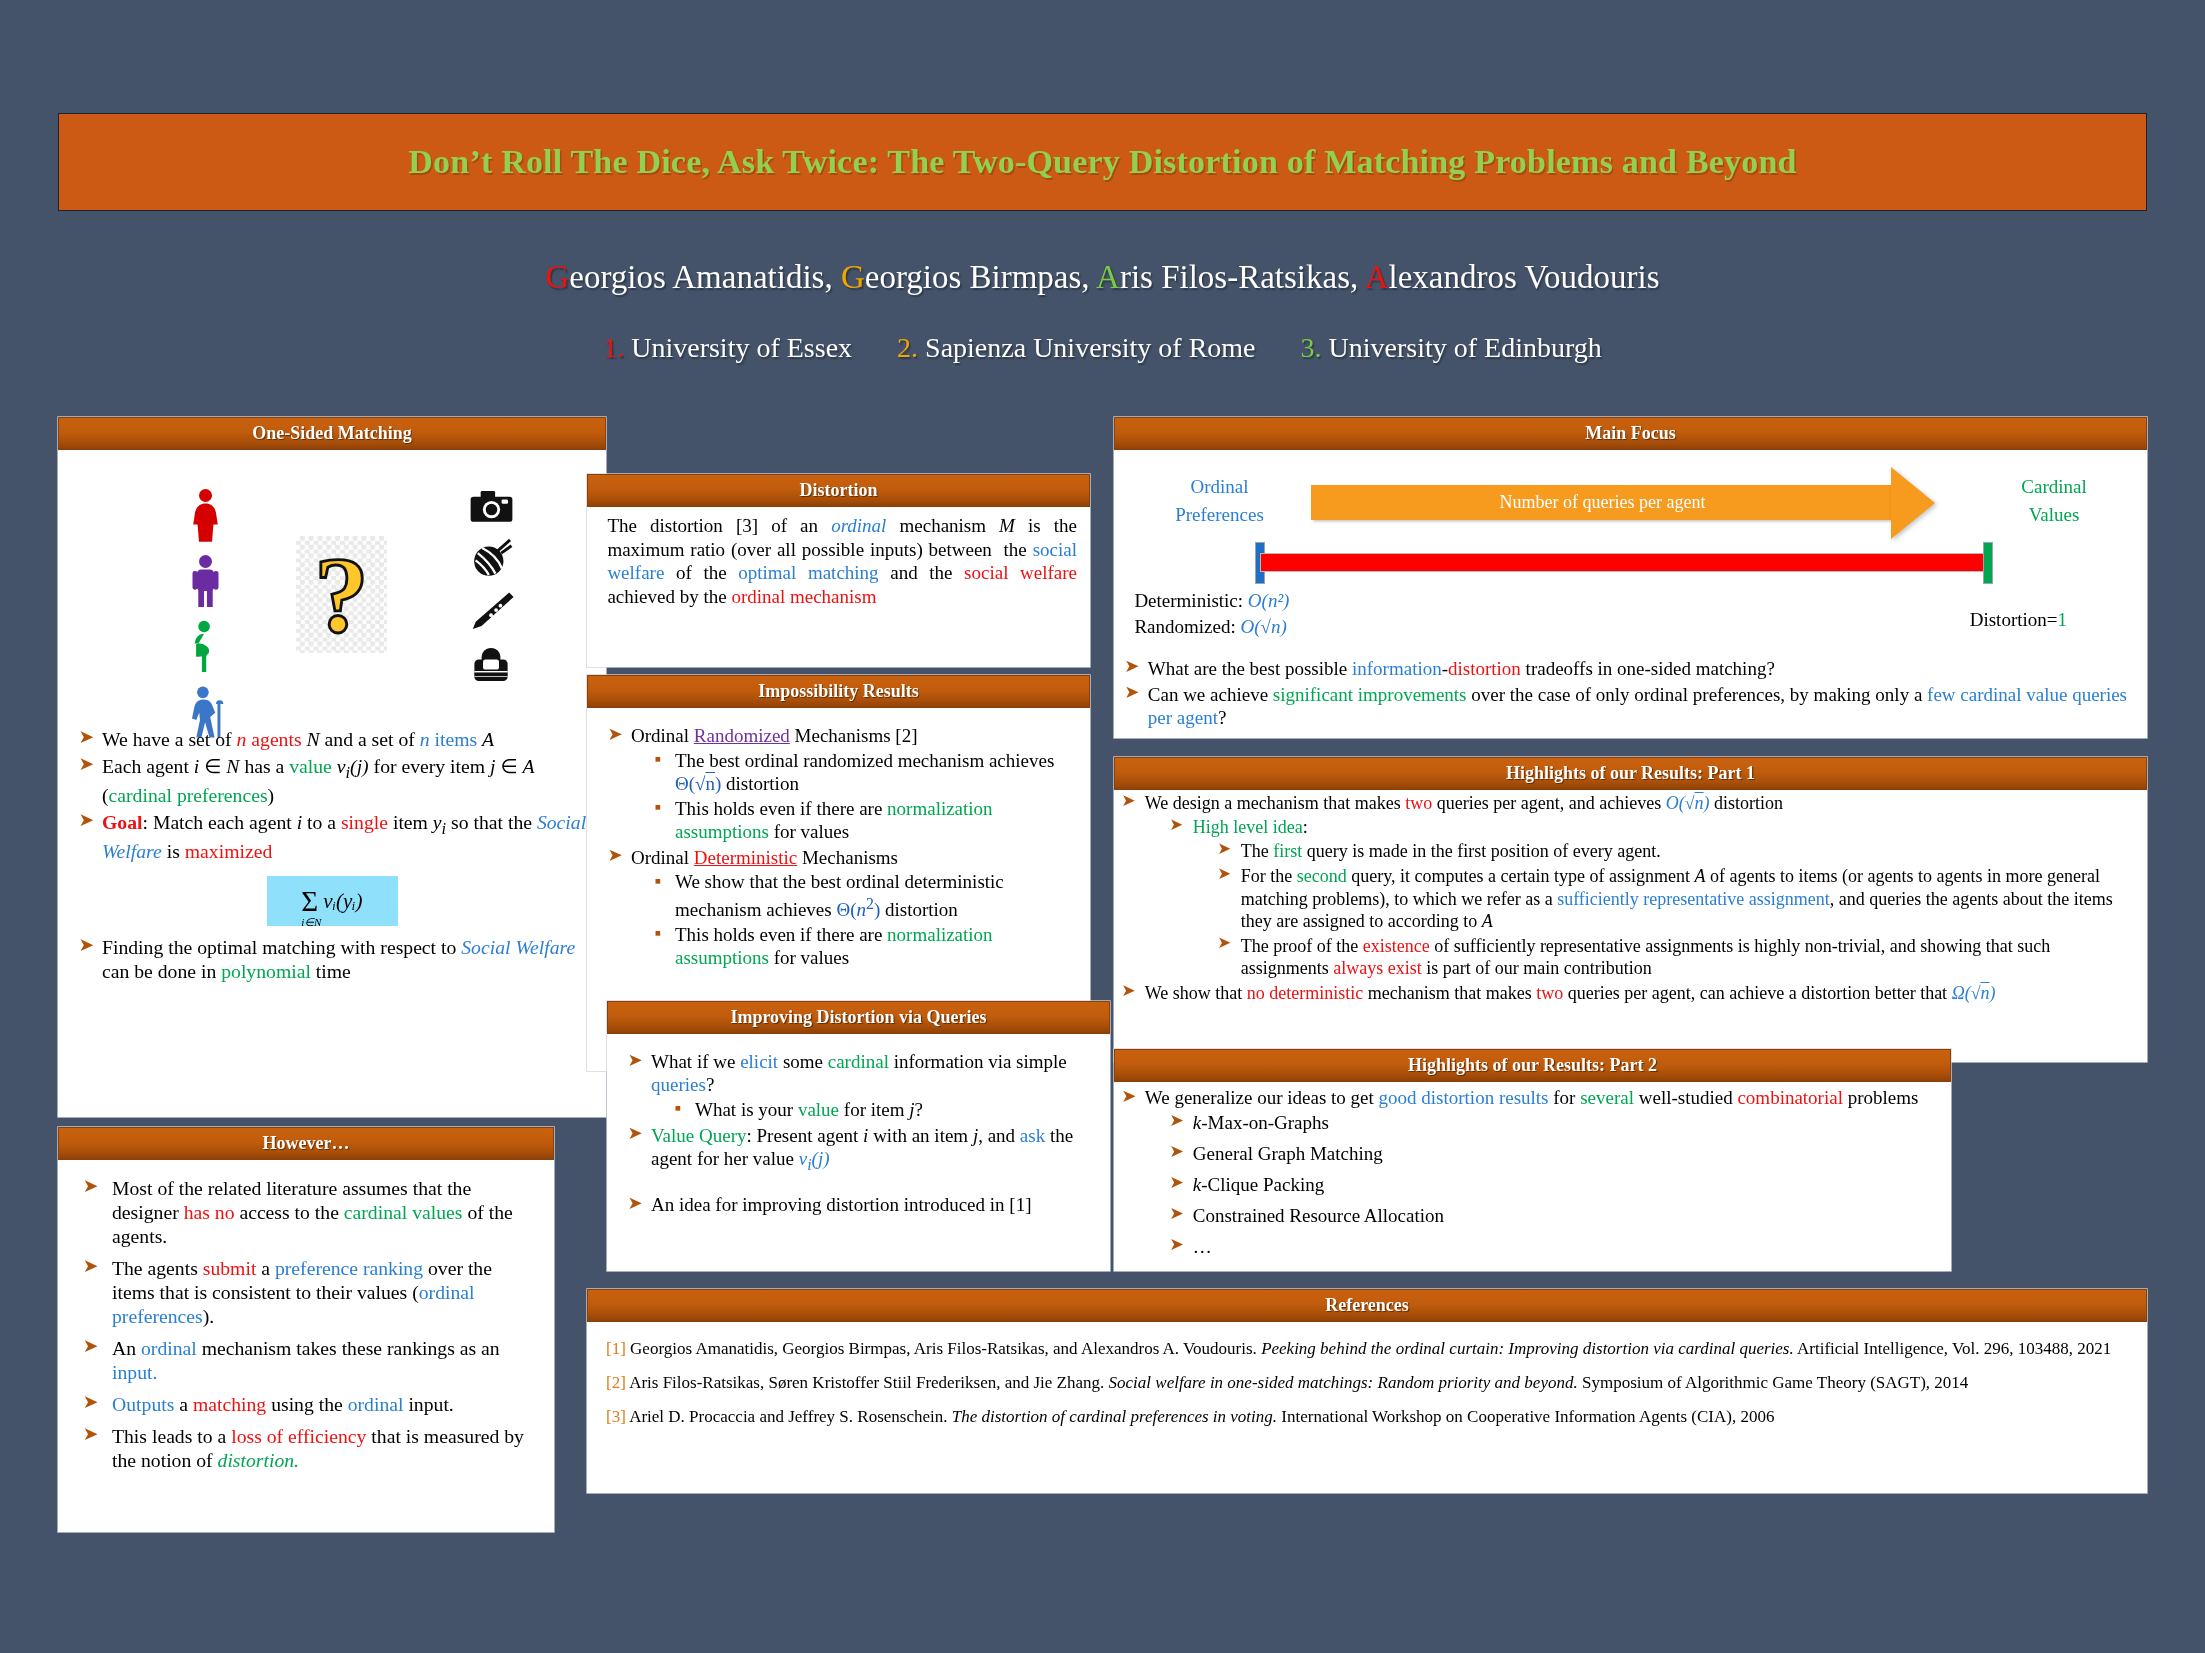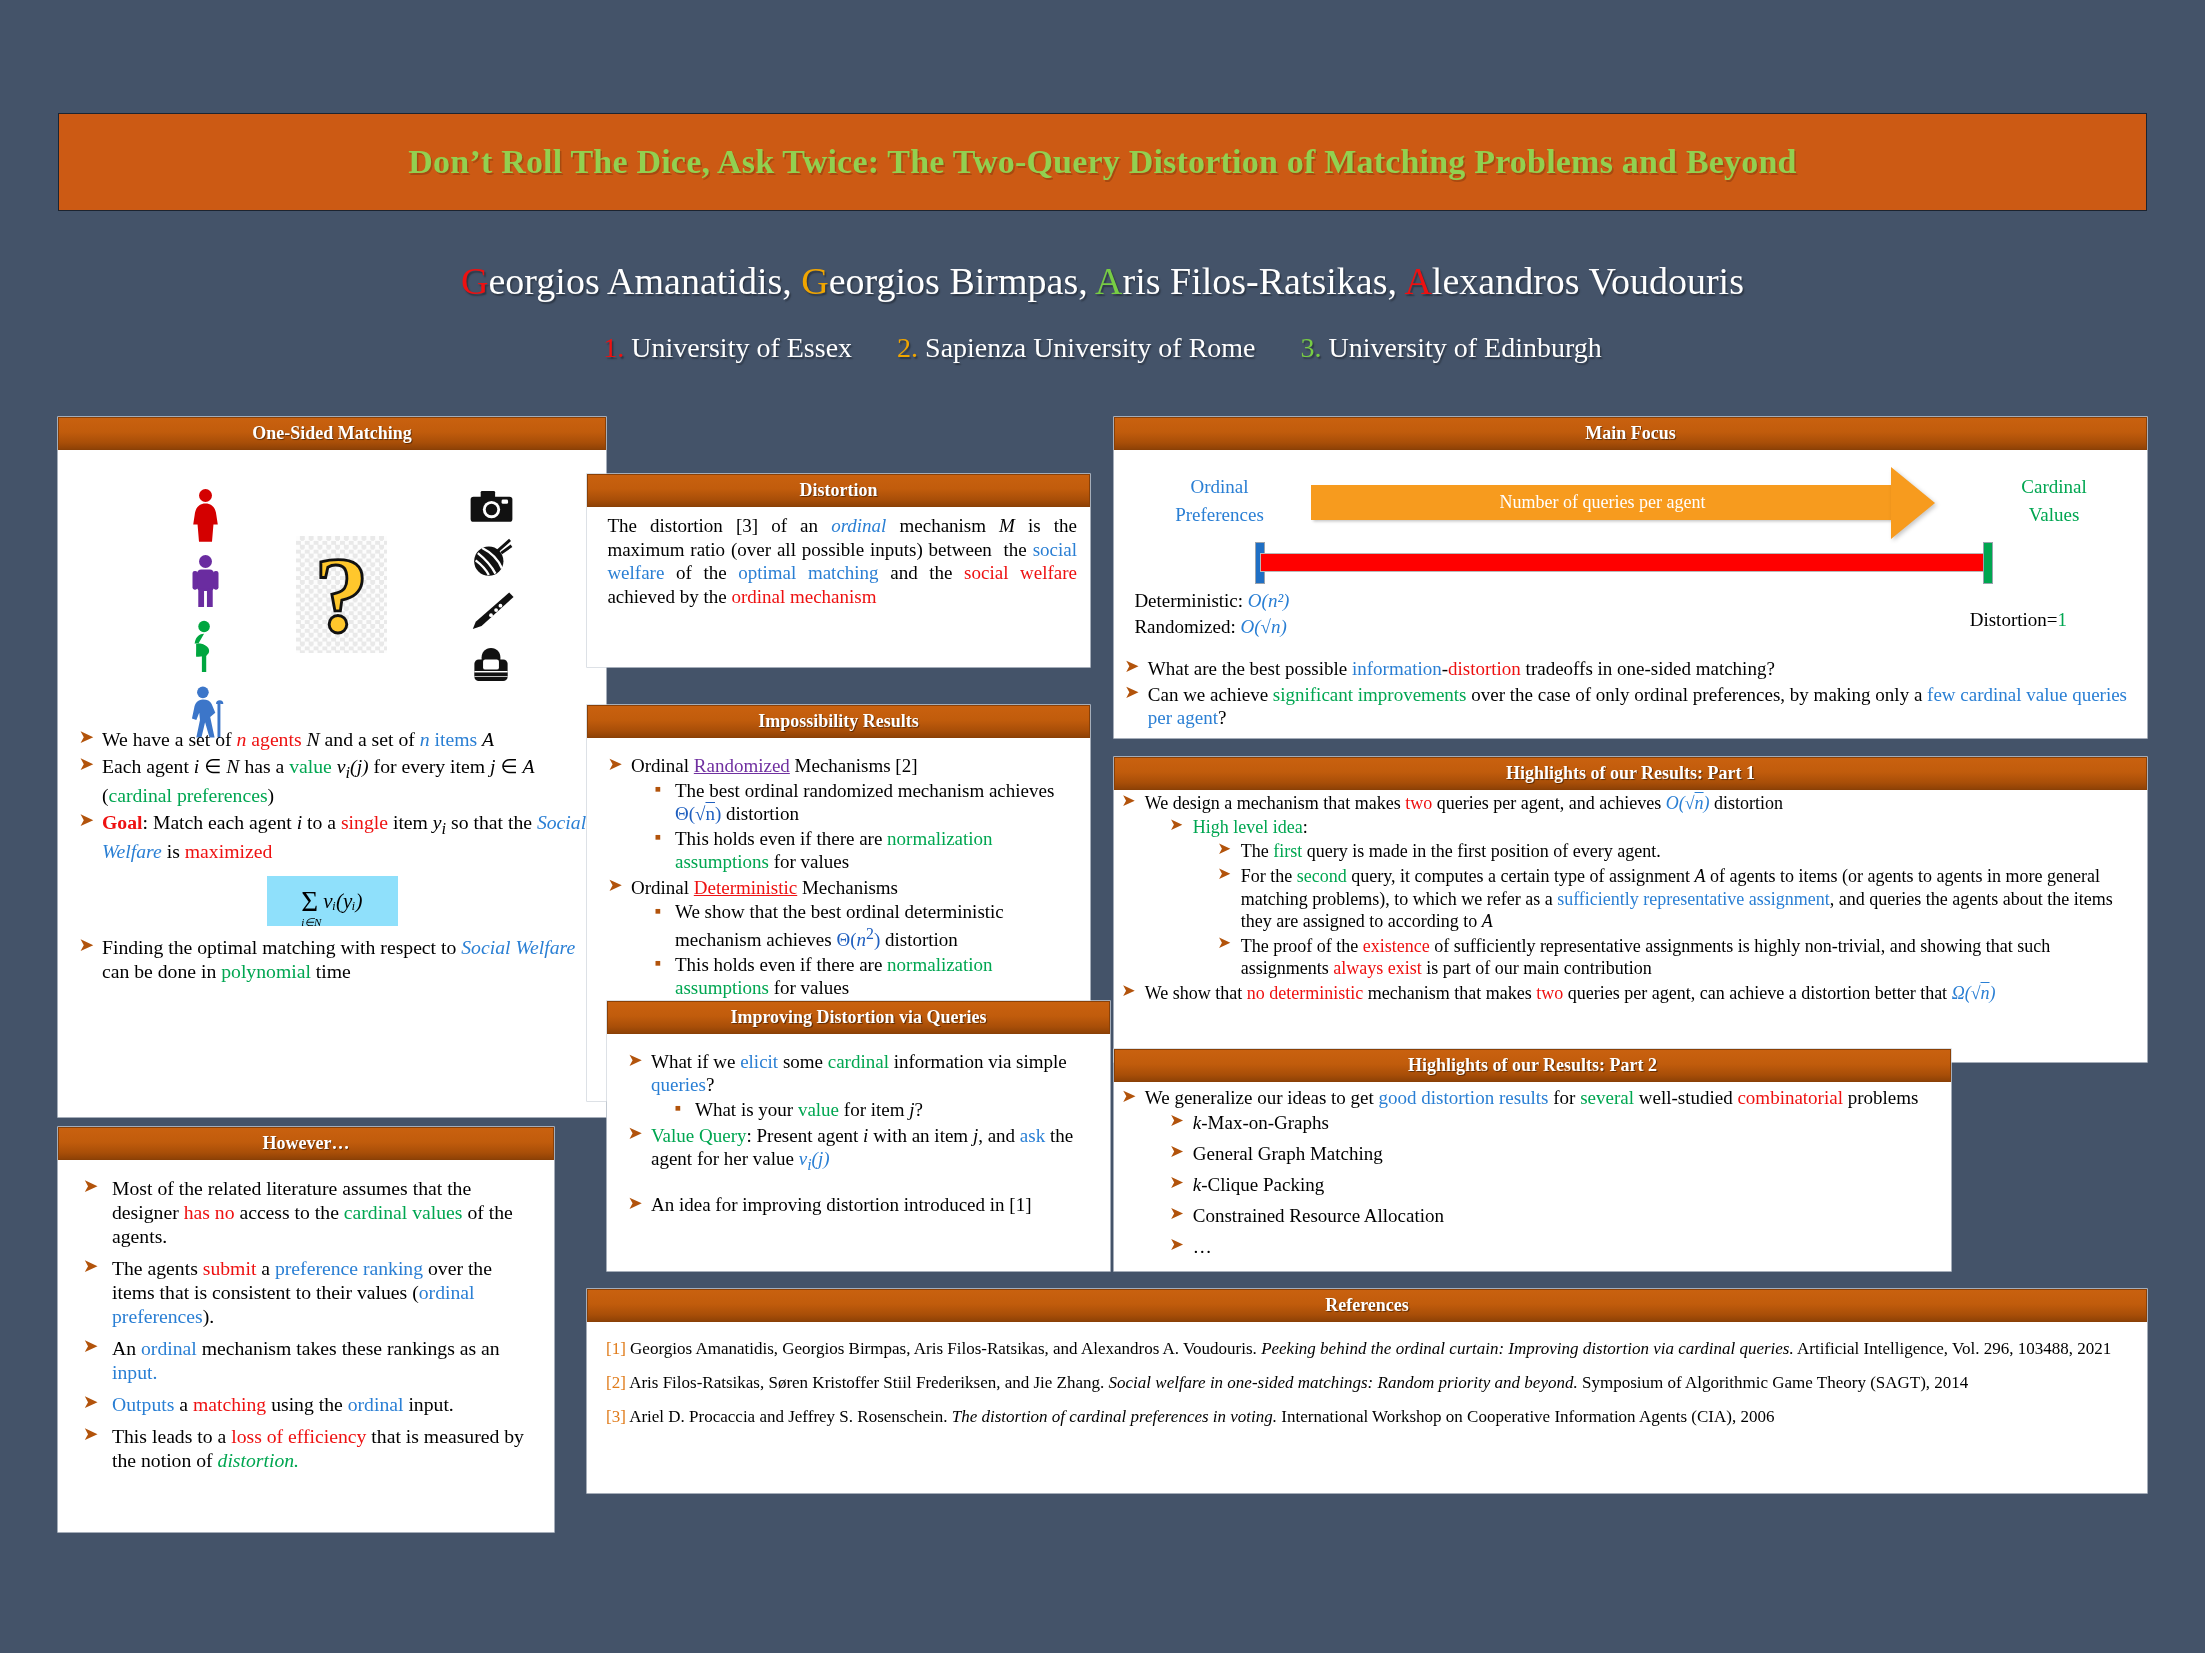--- a/index.html
+++ b/index.html
@@ -21,21 +21,21 @@
   .title-text {
     color:#92d050; font-weight:bold; font-size:34px; letter-spacing:0.2px;
     text-shadow: 1.5px 1.5px 0 rgba(0,0,0,0.18);
     font-family:"Liberation Serif", serif;
     white-space:nowrap;
   }
 
   
   .authors {
     position:absolute; left:0; top:259px; width:2205px;
-    text-align:center; color:#ffffff; font-size:38px;
+    text-align:center; color:#ffffff; font-size:33px;
     text-shadow: 1.5px 1.5px 1.5px rgba(0,0,0,0.35);
   }
   .affils {
     position:absolute; left:0; top:332px; width:2205px;
     text-align:center; color:#ffffff; font-size:28px;
     text-shadow: 1.5px 1.5px 1.5px rgba(0,0,0,0.35);
   }
   .affils .aff { margin:0 19px; }
   .red{color:#ee1111;} .gold{color:#f0a500;} .grn{color:#77cc44;}
 
@@ -113,21 +113,21 @@
   .formula-box .sum{ font-size:29px; position:relative; }
   .formula-box .sub{ font-size:11px; font-style:italic; position:absolute; left:0; bottom:-11px; width:100%; text-align:center;}
   .formula-box .vy{ font-size:21px; font-style:italic; margin-left:5.1px;}
 
   .how-text{ font-size:19.7px; line-height:1.25; }
   #card-how ul.lv1 > li { margin-bottom:8px; padding-left:35px;}
   #card-how ul.lv1 > li::before{ left:5.8px; }
 
   
   #card-dist { left:587px; top:474px; width:503px; height:193px; }
-  #card-imp  { left:587px; top:705px; width:503px; height:396px; }
+  #card-imp  { left:587px; top:675px; width:503px; height:396px; }
   #card-iq   { left:607px; top:1001px; width:503px; height:270px; }
   .dist-text{ font-size:19px; line-height:1.24; text-align:justify; padding:7.3px 13px 0 20.4px;}
   .imp-text { font-size:19px; line-height:1.22;}
   .iq-text  { font-size:19px; line-height:1.24;}
 
   
   #card-mf  { left:1114px; top:417px; width:1033px; height:321px; }
   #card-h1  { left:1114px; top:757px; width:1033px; height:305px; }
   #card-h2  { left:1114px; top:1049px; width:837px; height:222px; }
   #card-ref { left:587px; top:1289px; width:1560px; height:204px; }

